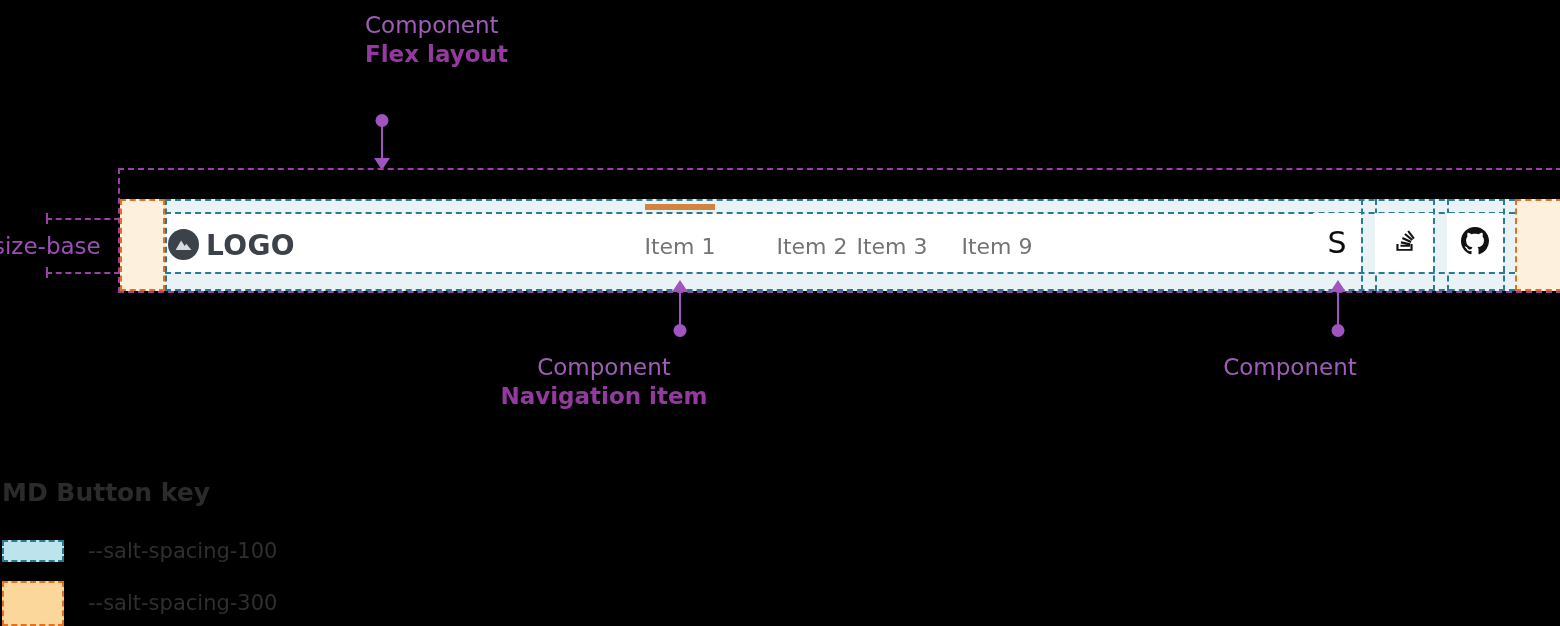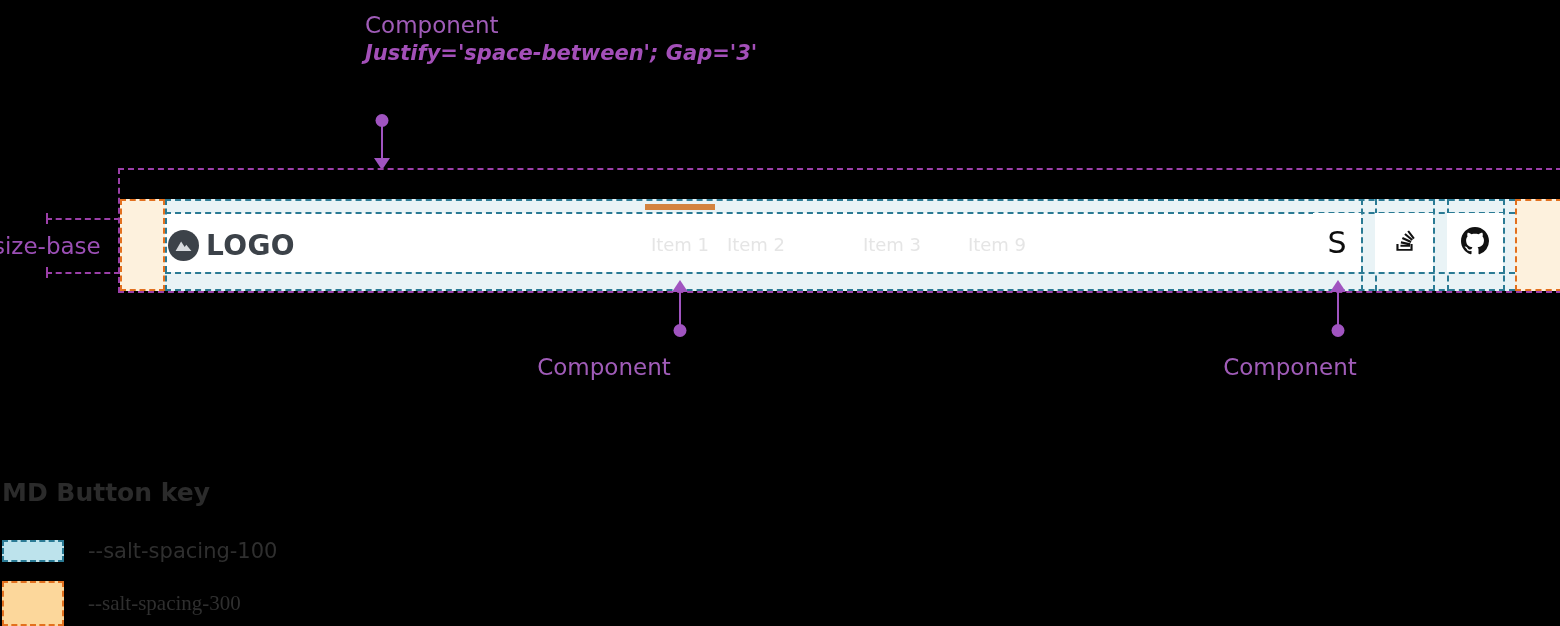--- a/index.html
+++ b/index.html
@@ -35,28 +35,28 @@
   .navbar{position:absolute;background:#ffffff;}
   .sp100{position:absolute;background:#e9f3f6;}
   .sp300{position:absolute;background:#fdf1dd;}
 
   .dash-teal{position:absolute;box-sizing:border-box;border:2px dashed #2a7a94;}
   .dash-orange{position:absolute;box-sizing:border-box;border:2px dashed #e2701e;}
   .dline-teal{position:absolute;height:0;border-top:2px dashed #2a7a94;}
   .vline-teal{position:absolute;width:0;border-left:2px dashed #2a7a94;}
 
   
-  .logo-wrap{position:absolute;display:flex;align-items:center;gap:7px;}
+  .logo-wrap{position:absolute;display:flex;gap:7px;}
   .logo-mark{width:31px;height:31px;border-radius:50%;background:#3c4249;
              display:flex;align-items:center;justify-content:center;}
   .logo-text{font-size:28px;font-weight:700;color:#3c4249;letter-spacing:.4px;
              font-family:"DejaVu Sans","Liberation Sans",sans-serif;}
 
   
-  .navitem{position:absolute;font-size:18px;color:#e5e5e5;white-space:nowrap;
+  .navitem{position:absolute;font-size:22px;color:#737373;white-space:nowrap;
            transform:translateX(-50%);}
   .active-bar{position:absolute;height:6px;background:#d4833f;}
 
   
   .iconbtn{position:absolute;display:flex;align-items:center;justify-content:center;
            background:#fff;}
   .salt-s{font-size:30px;font-weight:400;color:#0d0d0d;
           font-family:"DejaVu Sans","Liberation Sans",sans-serif;}
 
   
@@ -67,21 +67,21 @@
   
   .legend-title{position:absolute;font-size:25px;font-weight:700;color:#2b2b2b;}
   .swatch{position:absolute;box-sizing:border-box;}
   .legend-label{position:absolute;font-size:21px;color:#2f2f2f;white-space:nowrap;}
 </style>
 </head>
 <body>
 
 <div class="anno" style="left:365px;top:11px;">
   <div class="kind">Component</div>
-  <div class="props">Justify='space-between'; Gap='3'</div>
+  <div class="name">Flex layout</div>
 </div>
 <div class="dot" style="left:382px;top:114px;"></div>
 <div class="leader" style="left:381px;top:120px;height:42px;"></div>
 <div class="arrow-down" style="left:382px;top:158px;"></div>
 
 <div class="flexbox" style="left:118px;top:168px;width:1444px;height:125px;"></div>
 
 <div class="navbar" style="left:165px;top:199px;width:1350px;height:92px;"></div>
 
 <div class="sp100" style="left:165px;top:199px;width:1350px;height:14px;"></div>
@@ -115,21 +115,21 @@
     <svg width="19" height="19" viewBox="0 0 24 24" aria-hidden="true">
       <path d="M2 19 L9 7 L13.5 14 L15.5 11 L22 19 Z" fill="#d7dade"></path>
     </svg>
   </span>
   <span class="logo-text">LOGO</span>
 </div>
 
 <div class="active-bar" style="left:645px;top:204px;width:70px;"></div>
 
 <div class="navitem" style="left:680px;top:234px;">Item 1</div>
-<div class="navitem" style="left:756px;top:234px;text-align:right;">Item 2</div>
+<div class="navitem" style="left:812px;top:234px;text-align:right;">Item 2</div>
 <div class="navitem" style="left:892px;top:234px;">Item 3</div>
 <div class="navitem" style="left:997px;top:234px;">Item 9</div>
 
 <div class="iconbtn" style="left:1313px;top:213px;width:48px;height:59px;">
   <span class="salt-s">S</span>
 </div>
 
 <div class="iconbtn" style="left:1375px;top:213px;width:58px;height:59px;">
   <span>
     <svg width="27" height="27" viewBox="0 0 24 24" aria-hidden="true">
@@ -145,20 +145,21 @@
       <path fill="#111" d="M8 0C3.58 0 0 3.58 0 8c0 3.54 2.29 6.53 5.47 7.59.4.07.55-.17.55-.38 0-.19-.01-.82-.01-1.49-2.01.37-2.53-.49-2.69-.94-.09-.23-.48-.94-.82-1.13-.28-.15-.68-.52-.01-.53.63-.01 1.08.58 1.23.82.72 1.21 1.87.87 2.33.66.07-.52.28-.87.51-1.07-1.78-.2-3.64-.89-3.64-3.95 0-.87.31-1.59.82-2.15-.08-.2-.36-1.02.08-2.12 0 0 .67-.21 2.2.82.64-.18 1.32-.27 2-.27s1.36.09 2 .27c1.53-1.04 2.2-.82 2.2-.82.44 1.1.16 1.92.08 2.12.51.56.82 1.27.82 2.15 0 3.07-1.87 3.75-3.65 3.95.29.25.54.73.54 1.48 0 1.07-.01 1.93-.01 2.2 0 .21.15.46.55.38A8.01 8.01 0 0 0 16 8c0-4.42-3.58-8-8-8z"></path>
     </svg>
   </span>
 </div>
 
 <div class="arrow-up" style="left:680px;top:280px;"></div>
 <div class="leader" style="left:679px;top:290px;height:36px;"></div>
 <div class="dot" style="left:680px;top:324px;"></div>
 <div class="anno center" style="left:604px;top:353px;">
   <div class="kind">Component</div>
+  <div class="name">Navigation item</div>
 </div>
 
 <div class="arrow-up" style="left:1338px;top:280px;"></div>
 <div class="leader" style="left:1337px;top:290px;height:36px;"></div>
 <div class="dot" style="left:1338px;top:324px;"></div>
 <div class="anno center" style="left:1290px;top:353px;">
   <div class="kind">Component</div>
 </div>
 
 <div class="dimline" style="left:46px;top:218px;width:74px;"></div>
@@ -166,13 +167,13 @@
 <div class="dimcap" style="left:46px;top:213px;height:11px;"></div>
 <div class="dimcap" style="left:46px;top:267px;height:11px;"></div>
 <div class="sizebase" style="left:-7px;top:233px;">size-base</div>
 
 <div class="legend-title" style="left:2px;top:478px;">MD Button key</div>
 
 <div class="swatch" style="left:2px;top:540px;width:62px;height:22px;background:#bde3ec;border:2px dashed #2a7a94;"></div>
 <div class="legend-label" style="left:88px;top:539px;">--salt-spacing-100</div>
 
 <div class="swatch" style="left:2px;top:581px;width:62px;height:45px;background:#fcd79b;border:2px dashed #e2701e;"></div>
-<div class="legend-label" style="left:88px;top:591px;font-family:Liberation Serif, serif;">--salt-spacing-300</div>
+<div class="legend-label" style="left:88px;top:591px;">--salt-spacing-300</div>
 
 </body></html>

